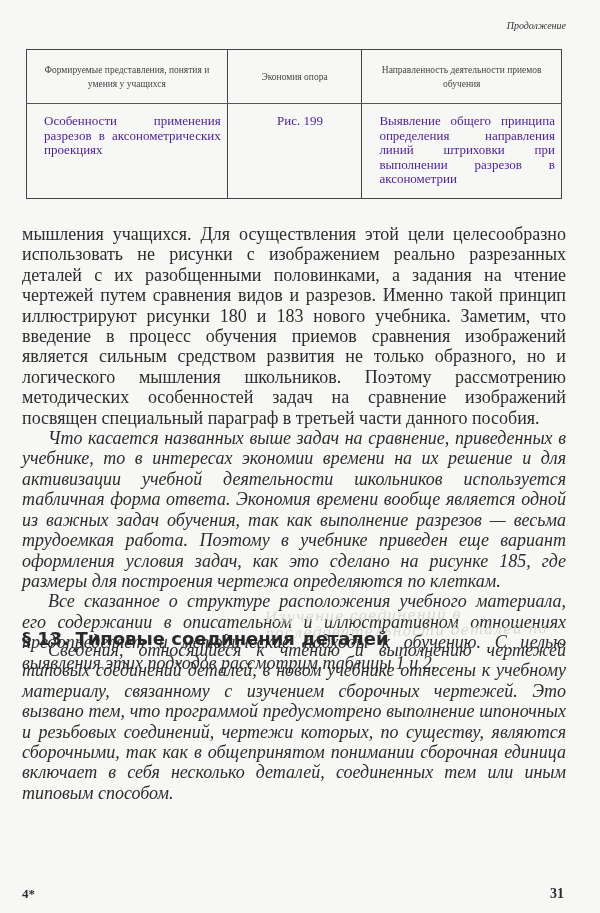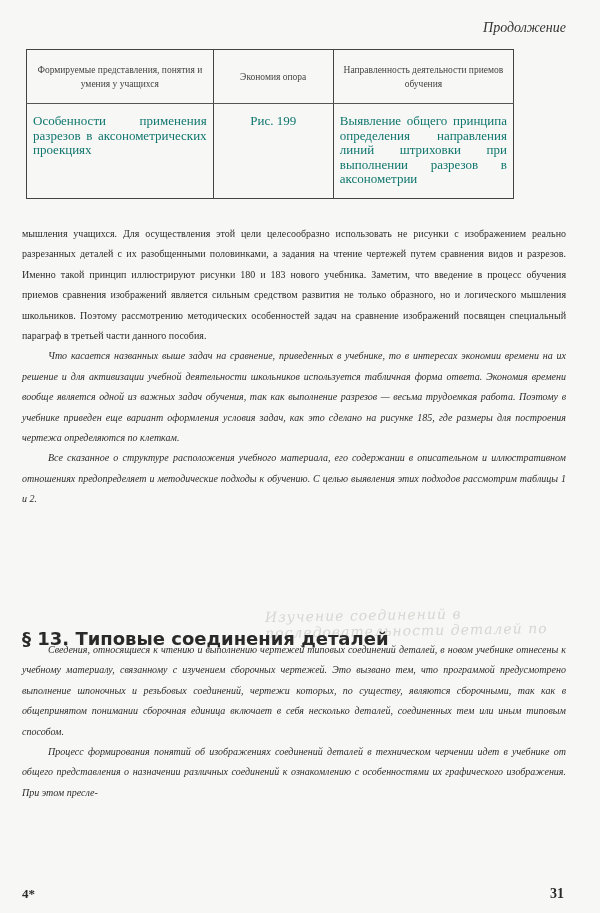--- a/index.html
+++ b/index.html
@@ -5,47 +5,47 @@
   html, body { margin: 0; padding: 0; }
   body {
     width: 600px; height: 913px; overflow: hidden;
     background: #f7f7f5;
     font-family: "DejaVu Serif", "Liberation Serif", serif;
     color: #2a2a2a;
     position: relative;
   }
   .continuation {
     position: absolute; top: 20px; right: 34px;
-    font-style: italic; font-size: 14px; color: #333;
+    font-style: italic; font-size: 10px; color: #333;
     font-family: "Liberation Serif", serif;
     margin-left: 12px;
   }
   table.tbl {
-    position: absolute; left: 26px; top: 49px; width: 488px; height: 150px;
+    position: absolute; left: 26px; top: 49px; width: 536px; height: 150px;
     border-collapse: collapse;
     font-family: "Liberation Serif", serif;
   }
   table.tbl th, table.tbl td {
     border-left: 1px solid #444; border-right: 1px solid #444;
     vertical-align: top;
   }
   table.tbl th {
     font-weight: normal; font-size: 9.5px; color: #444;
     height: 53px; vertical-align: middle; text-align: center;
     border-top: 1.5px solid #444; border-bottom: 1.5px solid #555;
     line-height: 14px; padding: 0 6px;
   }
   table.tbl td {
-    font-size: 13px; line-height: 14.5px; padding: 10px 6px 0 6px;
-    text-align: justify; border-bottom: 1.5px solid #444; color: #0f766e;
+    font-size: 13px; line-height: 14.5px; padding: 10px 6px 0 17px;
+    text-align: justify; border-bottom: 1.5px solid #444; color: #4c1d95;
   }
   .body-text {
     position: absolute; left: 22px; width: 544px;
     font-family: "Liberation Serif", serif;
-    font-size: 10px; line-height: 20.4px; text-align: justify;
+    font-size: 18px; line-height: 20.4px; text-align: justify;
     color: #2c2c2c;
   }
   .body-text p { margin: 0; text-indent: 0; }
   .body-text p.ind { text-indent: 26px; font-style: italic; }
   .section-title {
     position: absolute; left: 22px; top: 628px;
     font-family: "DejaVu Sans", sans-serif; font-weight: bold;
     font-size: 18px; color: #2a2a2a;
   }
   .handwritten {
@@ -95,17 +95,16 @@
   <p class="ind">Что касается названных выше задач на сравнение, приведенных в учебнике, то в интересах экономии времени на их решение и для активизации учебной деятельности школьников используется табличная форма ответа. Экономия времени вообще является одной из важных задач обучения, так как выполнение разрезов — весьма трудоемкая работа. Поэтому в учебнике приведен еще вариант оформления условия задач, как это сделано на рисунке 185, где размеры для построения чертежа определяются по клеткам.</p>
   <p class="ind">Все сказанное о структуре расположения учебного материала, его содержании в описательном и иллюстративном отношениях предопределяет и методические подходы к обучению. С целью выявления этих подходов рассмотрим таблицы 1 и 2.</p>
 </div>
 
 <div class="handwritten">Изучение соединений в последовательности деталей по</div>
 
 <div class="section-title">§ 13. Типовые соединения деталей</div>
 
 <div class="body-text" style="top:640px">
   <p class="ind">Сведения, относящиеся к чтению и выполнению чертежей типовых соединений деталей, в новом учебнике отнесены к учебному материалу, связанному с изучением сборочных чертежей. Это вызвано тем, что программой предусмотрено выполнение шпоночных и резьбовых соединений, чертежи которых, по существу, являются сборочными, так как в общепринятом понимании сборочная единица включает в себя несколько деталей, соединенных тем или иным типовым способом.</p>
-  <p class="ind">Процесс формирования понятий об изображениях соединений деталей в техническом черчении идет в учебнике от общего представления о назначении различных соединений к ознакомлению с особенностями их графического изображения. При этом пресле-</p>
 </div>
 
 <div class="footer-left">4*</div>
 <div class="footer-right">31</div>
 
 </body></html>

